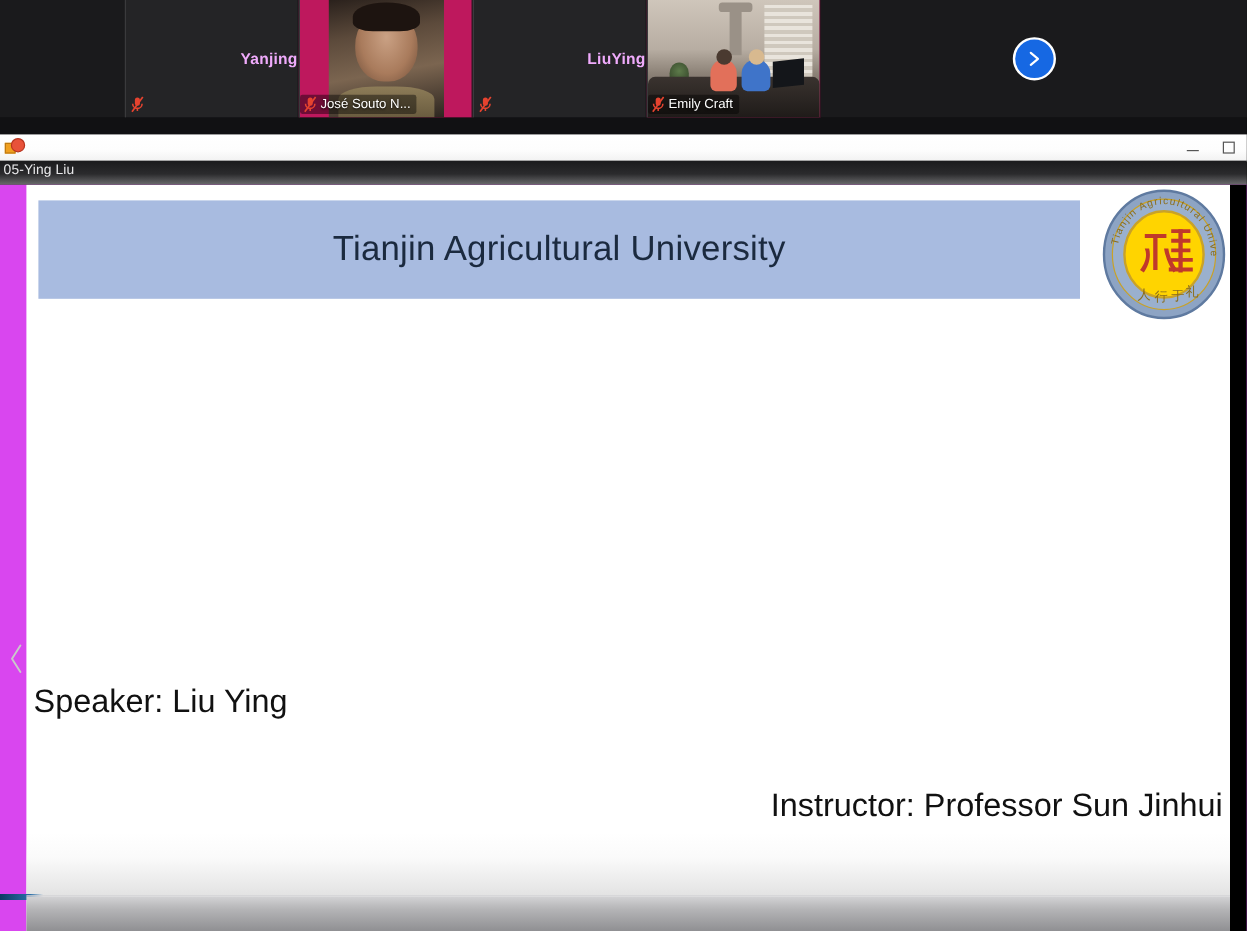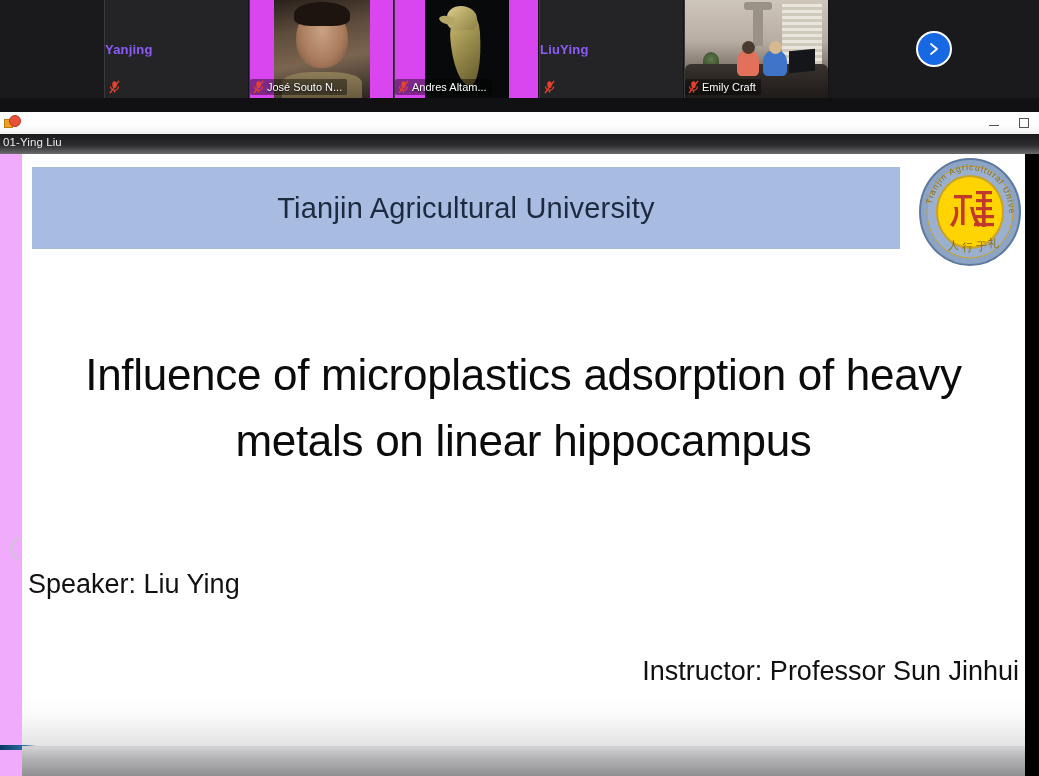--- a/index.html
+++ b/index.html
@@ -32,28 +32,28 @@
   .tile {
     position: relative;
     flex: 0 0 auto;
     width: 143px;
     height: 98px;
     background: #242426;
     border-left: 1px solid #3a3a3c;
     border-right: 1px solid #151517;
     overflow: hidden;
   }
-  .tile.video { background: #d946ef; }
+  .tile.video { background: #be185d; }
   .tile-name-center {
     position: absolute;
     left: 0; right: 0;
     top: 50%;
     transform: translateY(-50%);
-    text-align: left;
-    color: #8b5cf6;
+    text-align: right;
+    color: #f0abfc;
     font-size: 13px;
     font-weight: bold;
     letter-spacing: 0.2px;
     white-space: nowrap;
     overflow: hidden;
   }
   .tile-footer {
     position: absolute;
     left: 0; bottom: 4px;
     display: flex;
@@ -301,21 +301,21 @@
     font-size: 11.5px;
     letter-spacing: 0.1px;
     white-space: nowrap;
   }
 
   
   #share-canvas {
     position: absolute;
     left: 0; top: 154px;
     width: 1039px; height: 622px;
-    background: #f0abfc;
+    background: #d946ef;
     overflow: hidden;
   }
 
   #prev-chevron {
     position: absolute;
     left: 4px; top: 378px;
     width: 20px; height: 34px;
     display: flex;
     align-items: center;
     justify-content: center;
@@ -448,42 +448,20 @@
               <path d="M1.6 6.4a3.9 3.9 0 0 0 7.8 0"></path>
               <path d="M5.5 10.3v2.3"></path>
             </g>
             <line x1="1" y1="13.2" x2="10" y2="0.8" stroke="#e5432f" stroke-width="1.4"></line>
           </svg>
       </span>
       <span class="tile-footer-name">José Souto N...</span>
     </div>
   </div>
 
-  <div class="tile video">
-    <div class="vid-inner">
-      <div class="vid-seahorse">
-        <div class="body"></div>
-        <div class="head"></div>
-        <div class="snout"></div>
-      </div>
-    </div>
-    <div class="tile-footer on-video">
-      <span class="mic-muted">
-        <svg width="11" height="14" viewBox="0 0 11 14">
-            <g fill="none" stroke="#e5432f" stroke-width="1.3">
-              <rect x="3.4" y="1.2" width="4.2" height="7" rx="2.1" fill="#e5432f" stroke="none"></rect>
-              <path d="M1.6 6.4a3.9 3.9 0 0 0 7.8 0"></path>
-              <path d="M5.5 10.3v2.3"></path>
-            </g>
-            <line x1="1" y1="13.2" x2="10" y2="0.8" stroke="#e5432f" stroke-width="1.4"></line>
-          </svg>
-      </span>
-      <span class="tile-footer-name">Andres Altam...</span>
-    </div>
-  </div>
 
   <div class="tile">
     <div class="tile-name-center">LiuYing</div>
     <div class="tile-footer">
       <span class="mic-muted">
         <svg width="11" height="14" viewBox="0 0 11 14">
             <g fill="none" stroke="#e5432f" stroke-width="1.3">
               <rect x="3.4" y="1.2" width="4.2" height="7" rx="2.1" fill="#e5432f" stroke="none"></rect>
               <path d="M1.6 6.4a3.9 3.9 0 0 0 7.8 0"></path>
               <path d="M5.5 10.3v2.3"></path>
@@ -544,21 +522,21 @@
   <span id="titlebar-spacer"></span>
   <span class="win-btn">
       <span class="min-glyph"></span>
     </span>
   <span class="win-btn">
       <span class="max-glyph"></span>
     </span>
 </div>
 
 <div id="presenter-bar">
-  <div class="label">01-Ying Liu</div>
+  <div class="label">05-Ying Liu</div>
 </div>
 
 <div id="share-canvas">
 
   <div id="prev-chevron">
     <span>
       <svg width="16" height="30" viewBox="0 0 16 30">
           <polyline points="11,4 4,15 11,26" fill="none" stroke="#c9c9c9" stroke-width="1.6" stroke-linecap="round" stroke-linejoin="round"></polyline>
         </svg>
     </span>
@@ -593,21 +571,20 @@
         </g>
         <g fill="#8a6d1b" font-family="Liberation Serif, serif" font-size="11">
           <text x="30" y="92">人</text>
             <text x="44" y="94">行</text>
             <text x="58" y="93">于</text>
             <text x="70" y="90">礼</text>
         </g>
       </svg>
     </div>
 
-    <div id="slide-title">Influence of microplastics adsorption of heavy metals on linear hippocampus</div>
     <div id="slide-speaker">Speaker: Liu Ying</div>
     <div id="slide-instructor">Instructor: Professor Sun Jinhui</div>
   </div>
 
   <div id="slide-border-right"></div>
 
   <div id="slide-bottom-fade"></div>
   <div id="toolbar-accent"></div>
   <div id="zoom-toolbar">
     

